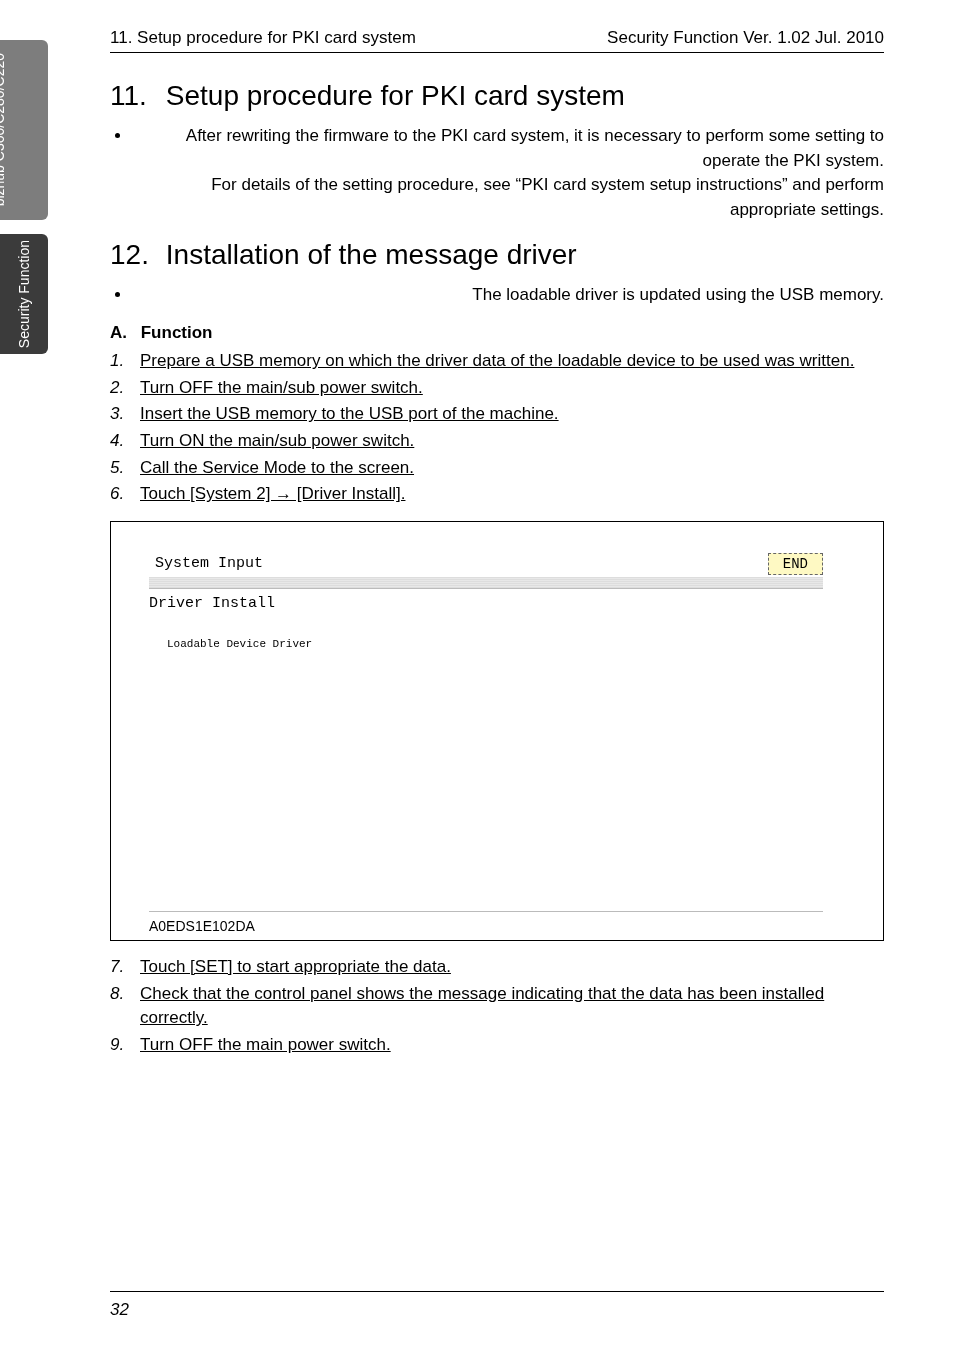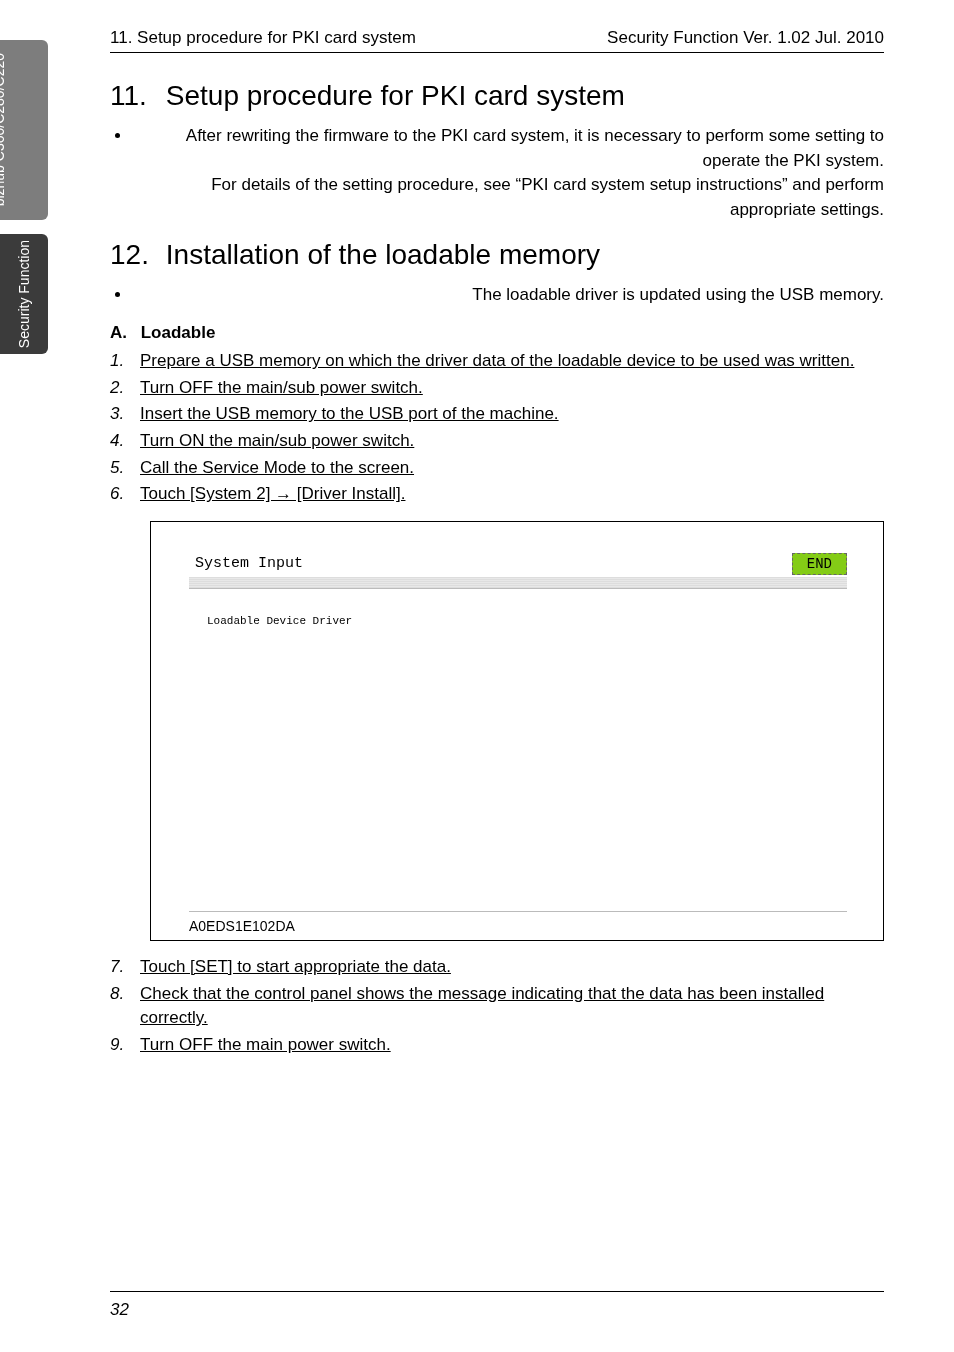--- a/index.html
+++ b/index.html
@@ -26,27 +26,27 @@
   ul.bullets li { font-size: 17px; line-height: 1.45; }
 
   .sub-h { font-size: 17px; font-weight: bold; margin-top: 12px; margin-bottom: 6px; }
   .sub-h .letter { display:inline-block; width: 26px; }
 
   ol.steps { list-style: none; margin-left: 0; }
   ol.steps li { display: flex; font-size: 17px; line-height: 1.45; margin-bottom: 2px; }
   ol.steps li .n { font-style: italic; min-width: 30px; }
   ol.steps li .t { flex: 1; text-decoration: underline; }
 
-  .figure-box { border: 1px solid #000; margin-top: 14px; padding: 30px 36px 6px 38px; position: relative; margin-left: 40px; }
+  .figure-box { border: 1px solid #000; margin-top: 14px; padding: 30px 60px 6px 38px; position: relative; }
   .fig-inner { position: relative; height: 360px; }
 
   .fig-title-row { display: flex; align-items: center; }
   .fig-title { font-family: "Courier New", monospace; font-size: 15px; padding: 3px 6px; flex: 0 0 auto; }
   .fig-end-btn { margin-left: auto; font-family: "Courier New", monospace; font-size: 14px;
-     border: 1px dashed #666; padding: 2px 14px; background: #84cc16; }
+     border: 1px dashed #666; padding: 2px 14px; background: #fef9c3; }
 
   .fig-gray-bar { height: 12px; margin-top: 2px;
      background: linear-gradient(to bottom, #d0d0d0 0%, #e4e4e4 100%);
      background-image: repeating-linear-gradient(0deg, #ddd, #ddd 1px, #e8e8e8 1px, #e8e8e8 2px);
      border-bottom: 1px solid #bbb; }
 
   .fig-label { font-family: "Courier New", monospace; font-size: 15px; margin-top: 6px; }
   .fig-sub { font-family: "Courier New", monospace; font-size: 11px; margin-top: 26px; margin-left: 18px; }
   .fig-bottom-line { position:absolute; left:0; right:0; bottom:0; border-bottom:1px solid #bbb; }
   .figure-id { text-align: left; font-size: 14px; margin-top: 6px; }
@@ -89,29 +89,29 @@
     <ul class="bullets">
       <li>
         <span>After rewriting the firmware to the PKI card system, it is necessary to perform some setting to operate the PKI system.</span>
         <br>
         <span>For details of the setting procedure, see “PKI card system setup instructions” and perform appropriate settings.</span>
       </li>
     </ul>
 
     <h1 class="sec">
       <span class="num">12.</span>
-      <span>Installation of the loadable memory</span>
+      <span>Installation of the message driver</span>
     </h1>
     <ul class="bullets">
       <li>The loadable driver is updated using the USB memory.</li>
     </ul>
 
     <div class="sub-h">
       <span class="letter">A.</span>
-      <span>Loadable</span>
+      <span>Function</span>
     </div>
 
     <ol class="steps" id="steps-1">
         <li>
           <span class="n">1.</span>
           <span class="t">Prepare a USB memory on which the driver data of the loadable device to be used was written.</span>
         </li>
         <li>
           <span class="n">2.</span>
           <span class="t">Turn OFF the main/sub power switch.</span>
@@ -134,20 +134,21 @@
         </li>
       </ol>
 
     <div class="figure-box">
       <div class="fig-inner">
         <div class="fig-title-row">
           <div class="fig-title">System Input</div>
           <div class="fig-end-btn">END</div>
         </div>
         <div class="fig-gray-bar"></div>
+        <div class="fig-label">Driver Install</div>
         <div class="fig-sub">Loadable Device Driver</div>
         <div class="fig-bottom-line"></div>
       </div>
       <div class="figure-id">A0EDS1E102DA</div>
     </div>
 
     <ol class="steps" id="steps-2" style="margin-top:14px;">
         <li>
           <span class="n">7.</span>
           <span class="t">Touch [SET] to start appropriate the data.</span>

